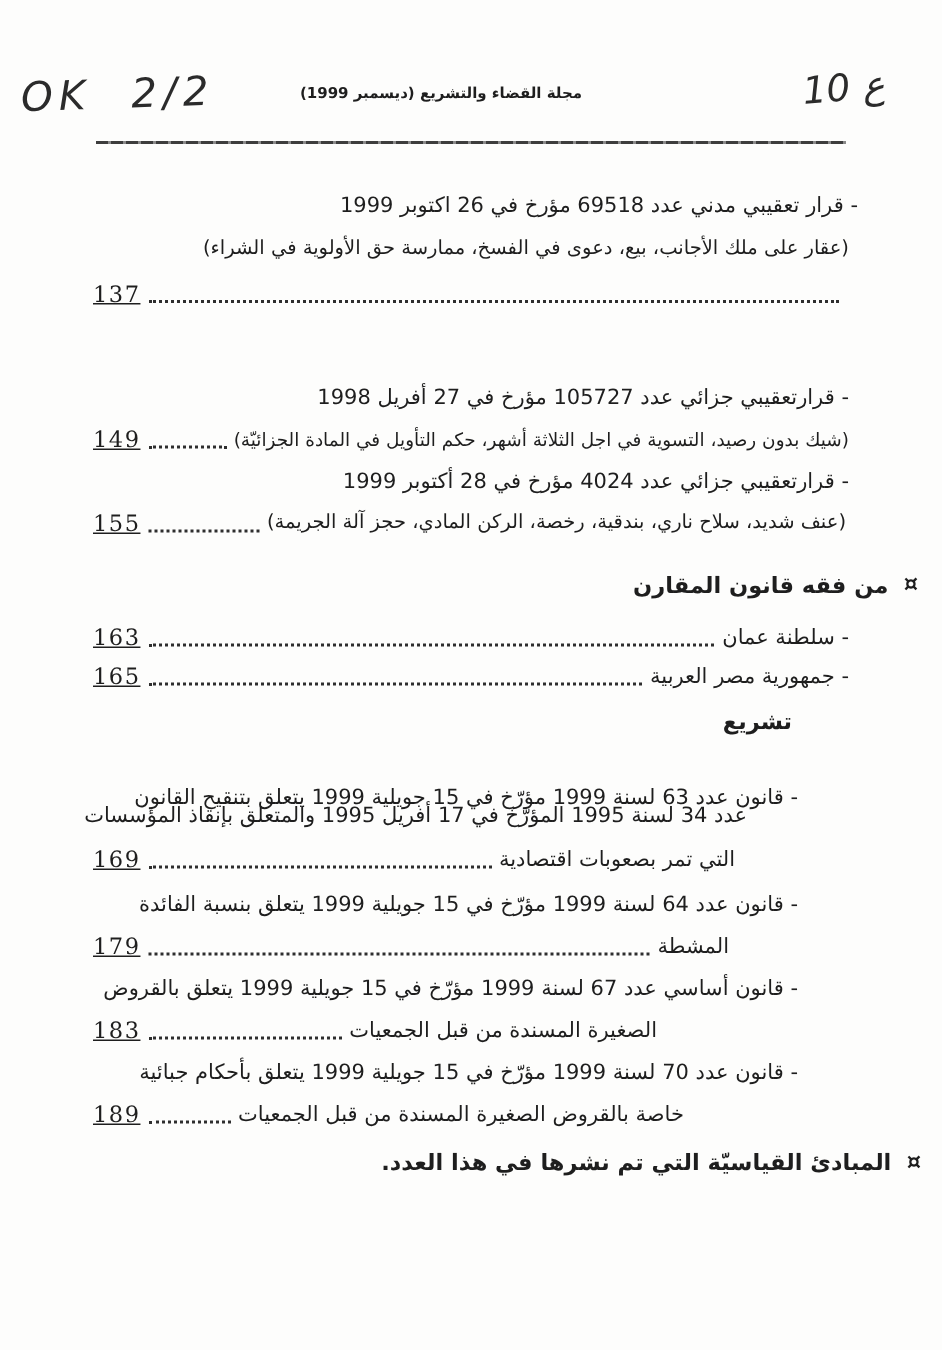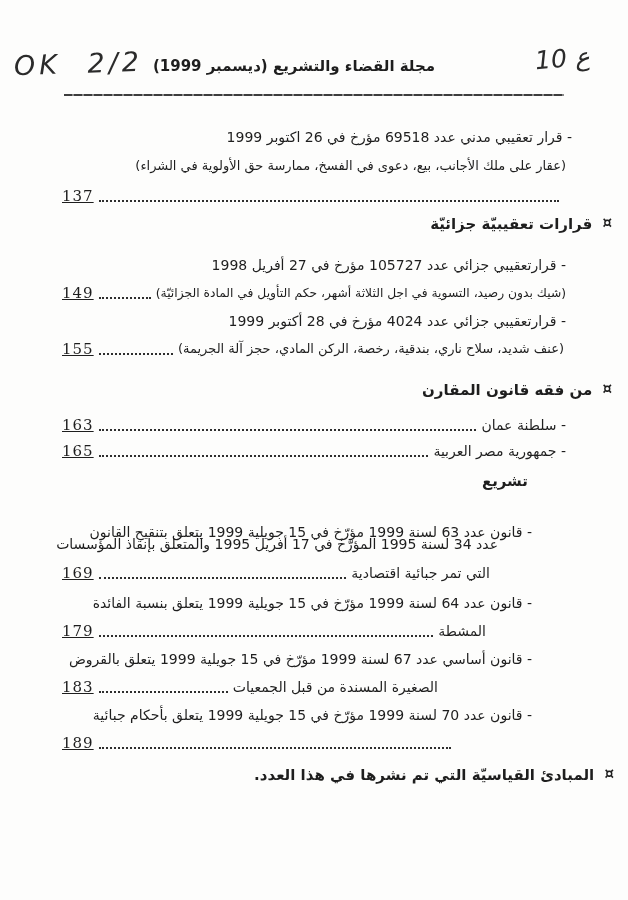--- a/index.html
+++ b/index.html
@@ -29,21 +29,21 @@
     top:44px;right:38px;
     font-size:25px;letter-spacing:6px;
     transform:rotate(-5deg);
     direction:rtl;
   }
   .journal-title{
     position:absolute;
     top:57px;left:0;right:40px;
     text-align:center;
     font-weight:bold;
-    font-size:15px;
+    font-size:10px;
     direction:rtl;
     white-space:nowrap;
   }
   .header-rule{
     position:absolute;
     top:94px;left:64px;right:64px;
     height:2px;
     background:repeating-linear-gradient(90deg,#3d3d3d 0 8px,#8a8a8a 8px 10px);
   }
   
@@ -97,24 +97,20 @@
   <div class="hand hand-right">ع 10</div>
   <div class="header-rule"></div>
 
   <div class="row" style="top:126px;right:56px">- قرار تعقيبي مدني عدد 69518  مؤرخ في 26 اكتوبر 1999</div>
   <div class="row desc" style="top:155px;right:62px">(عقار على ملك الأجانب، بيع، دعوى في الفسخ، ممارسة حق الأولوية في الشراء)</div>
   <div class="row leader-row" style="top:185px;right:64px;left:62px">
     <span class="dots"></span>
     <span class="pg">137</span>
   </div>
 
-  <div class="row heading" style="top:213px;right:16px">
-    <span class="bullet">¤</span>
-    <span>قرارات تعقيبيّة جزائيّة</span>
-  </div>
 
   <div class="row" style="top:254px;right:62px">- قرارتعقيبي جزائي عدد 105727 مؤرخ في 27 أفريل 1998</div>
   <div class="row leader-row" style="top:282px;right:62px;left:62px">
     <span class="desc-sm">(شيك بدون رصيد، التسوية في اجل الثلاثة أشهر، حكم التأويل في المادة الجزائيّة)</span>
     <span class="dots"></span>
     <span class="pg">149</span>
   </div>
 
   <div class="row" style="top:310px;right:62px">- قرارتعقيبي جزائي عدد 4024 مؤرخ في 28 أكتوبر 1999</div>
   <div class="row leader-row" style="top:338px;right:64px;left:62px">
@@ -137,41 +133,42 @@
     <span>- جمهورية مصر العربية</span>
     <span class="dots"></span>
     <span class="pg">165</span>
   </div>
 
   <div class="row heading" style="top:470px;right:100px">تشريع</div>
 
   <div class="row" style="top:521px;right:96px">- قانون عدد 63 لسنة 1999 مؤرّخ في 15 جويلية 1999 يتعلق بتنقيح القانون</div>
   <div class="row" style="top:533px;right:130px">عدد 34 لسنة 1995 المؤرّخ في 17 أفريل 1995 والمتعلق بإنقاذ المؤسسات</div>
   <div class="row leader-row" style="top:562px;right:138px;left:62px">
-    <span>التي تمر جبائية اقتصادية</span>
+    <span>التي تمر بصعوبات اقتصادية</span>
     <span class="dots"></span>
     <span class="pg">169</span>
   </div>
 
   <div class="row" style="top:592px;right:96px">- قانون عدد 64 لسنة 1999 مؤرّخ في 15 جويلية 1999 يتعلق بنسبة الفائدة</div>
   <div class="row leader-row" style="top:620px;right:142px;left:62px">
     <span>المشطة</span>
     <span class="dots"></span>
     <span class="pg">179</span>
   </div>
 
   <div class="row" style="top:648px;right:96px">- قانون أساسي عدد 67 لسنة 1999 مؤرّخ في 15 جويلية 1999 يتعلق بالقروض</div>
   <div class="row leader-row" style="top:676px;right:190px;left:62px">
     <span>الصغيرة المسندة من قبل الجمعيات</span>
     <span class="dots"></span>
     <span class="pg">183</span>
   </div>
 
   <div class="row" style="top:704px;right:96px">- قانون عدد 70 لسنة 1999 مؤرّخ في 15 جويلية 1999 يتعلق بأحكام جبائية</div>
   <div class="row leader-row" style="top:732px;right:172px;left:62px">
+    <span>خاصة بالقروض الصغيرة المسندة من قبل الجمعيات</span>
     <span class="dots"></span>
     <span class="pg">189</span>
   </div>
 
   <div class="row heading" style="top:764px;right:14px">
     <span class="bullet">¤</span>
     <span>المبادئ القياسيّة التي تم نشرها في هذا العدد.</span>
   </div>
 
 </div>

